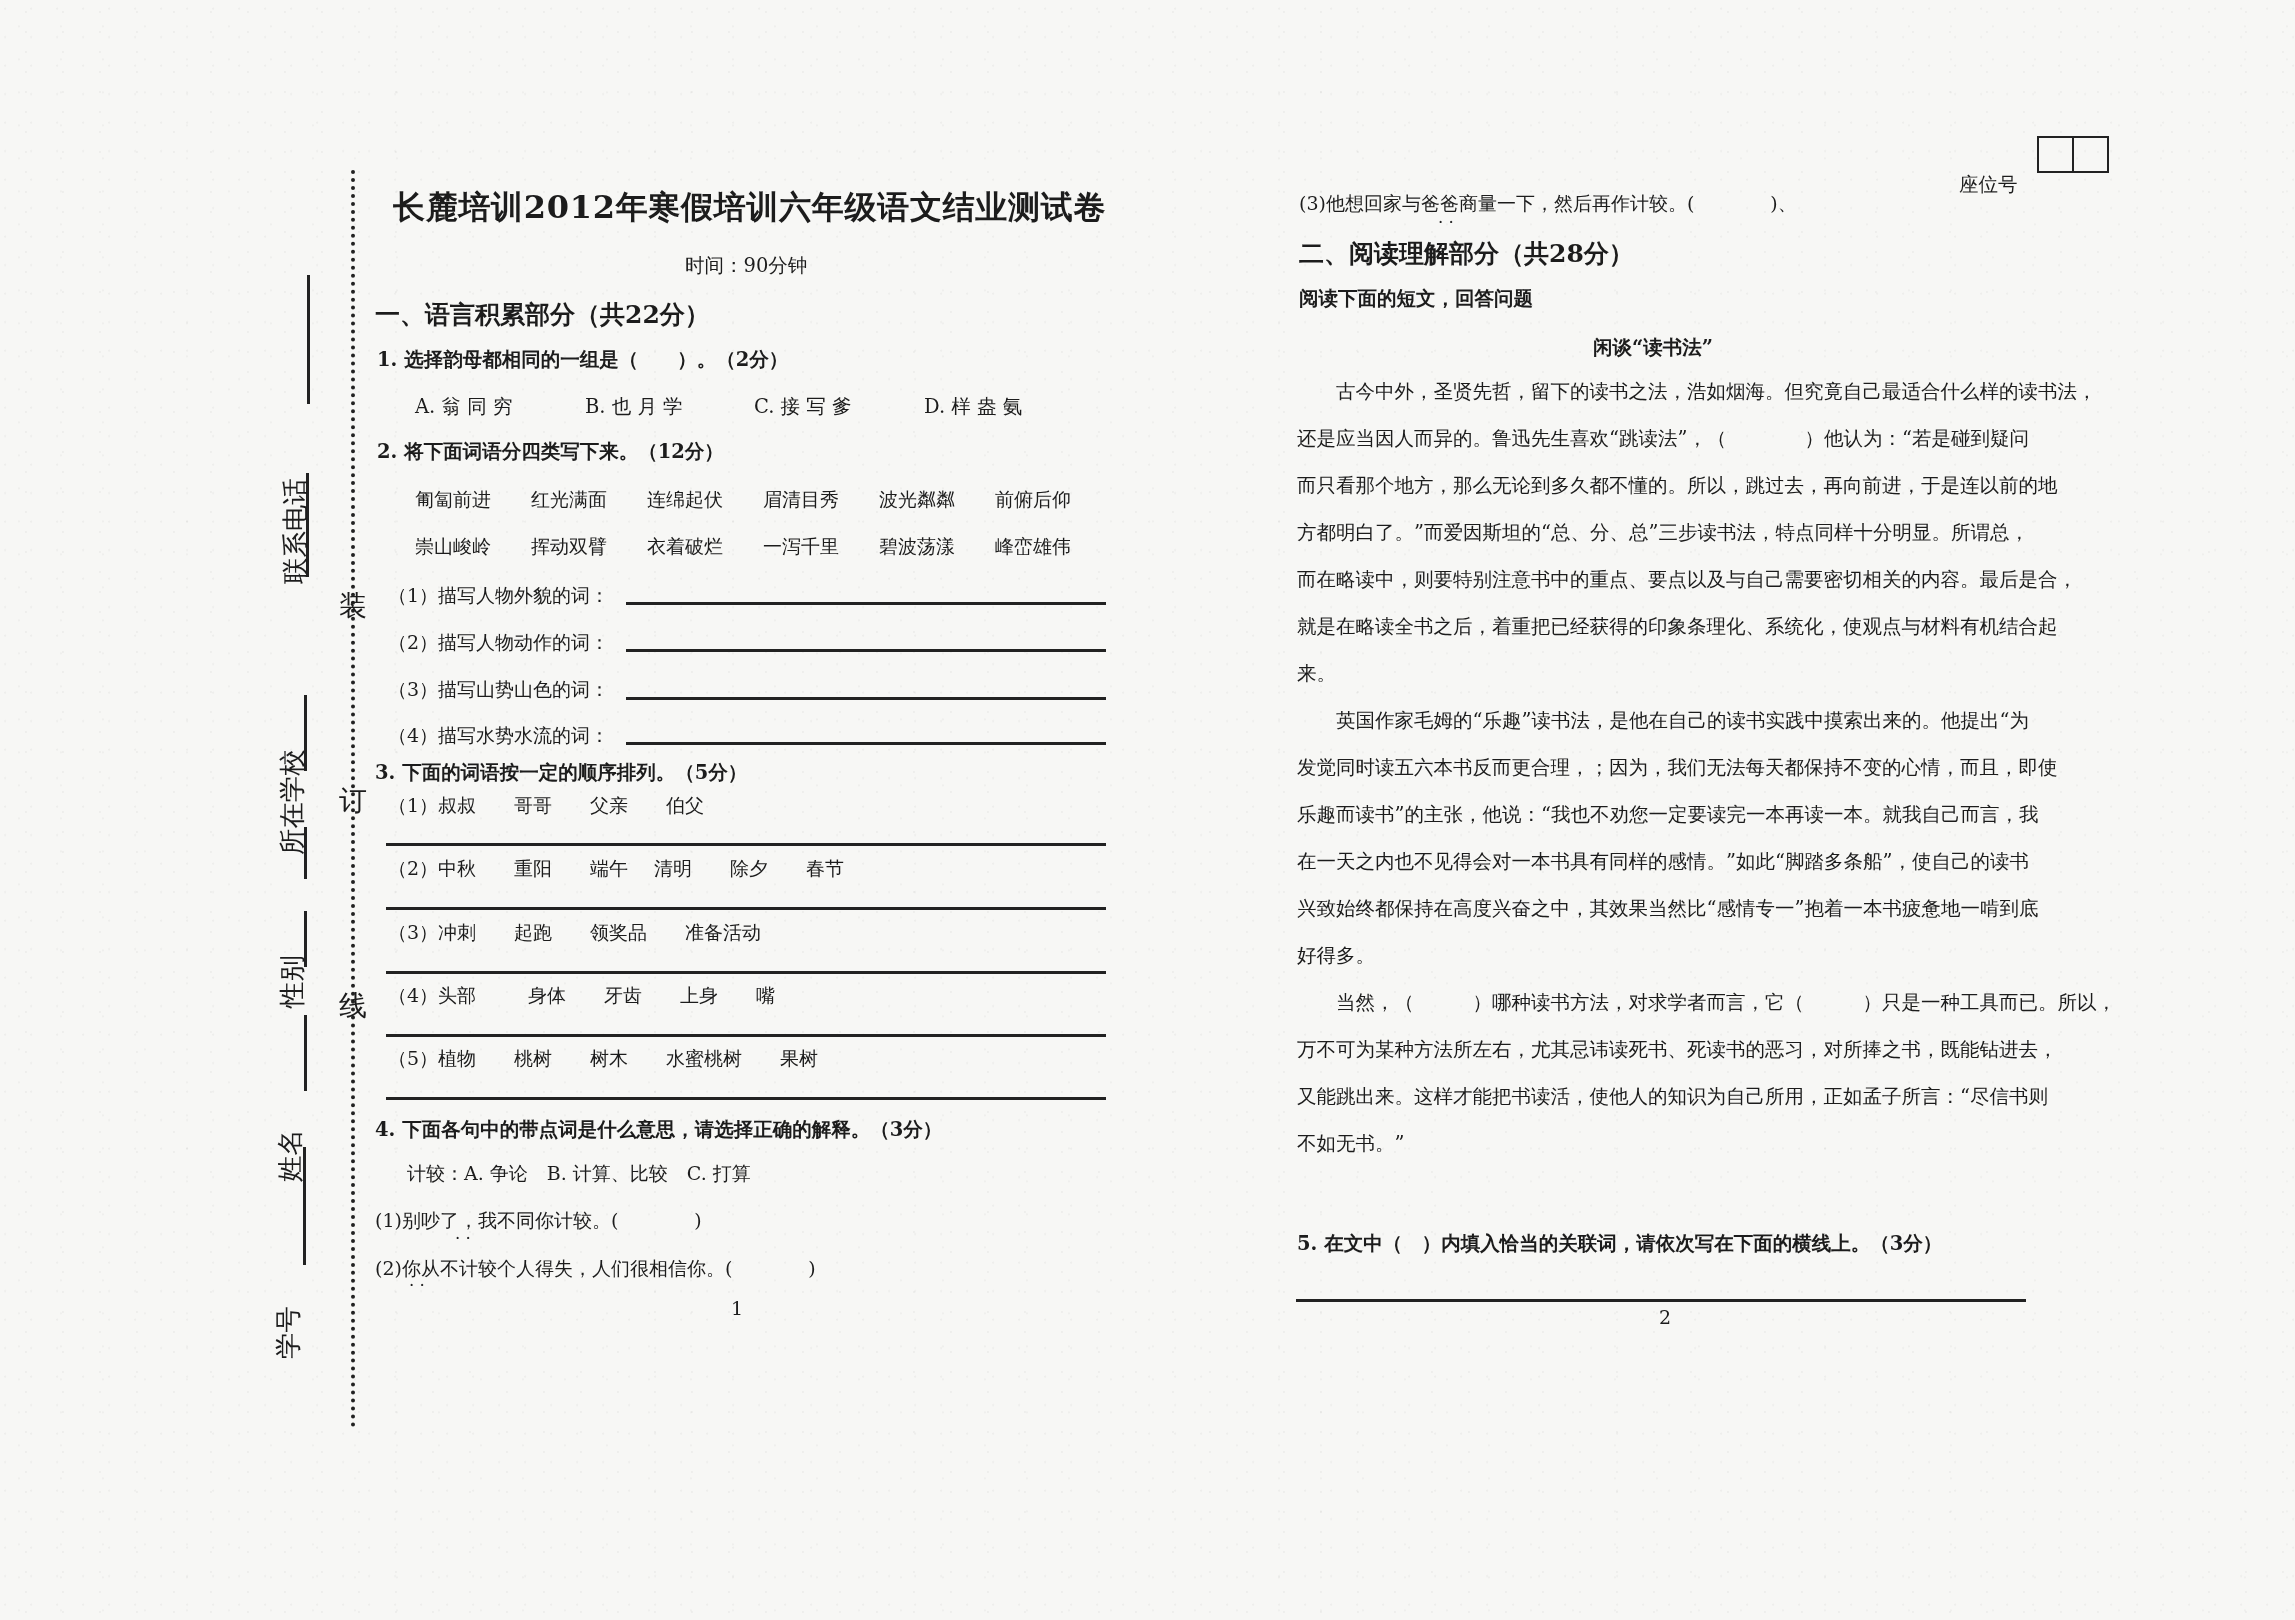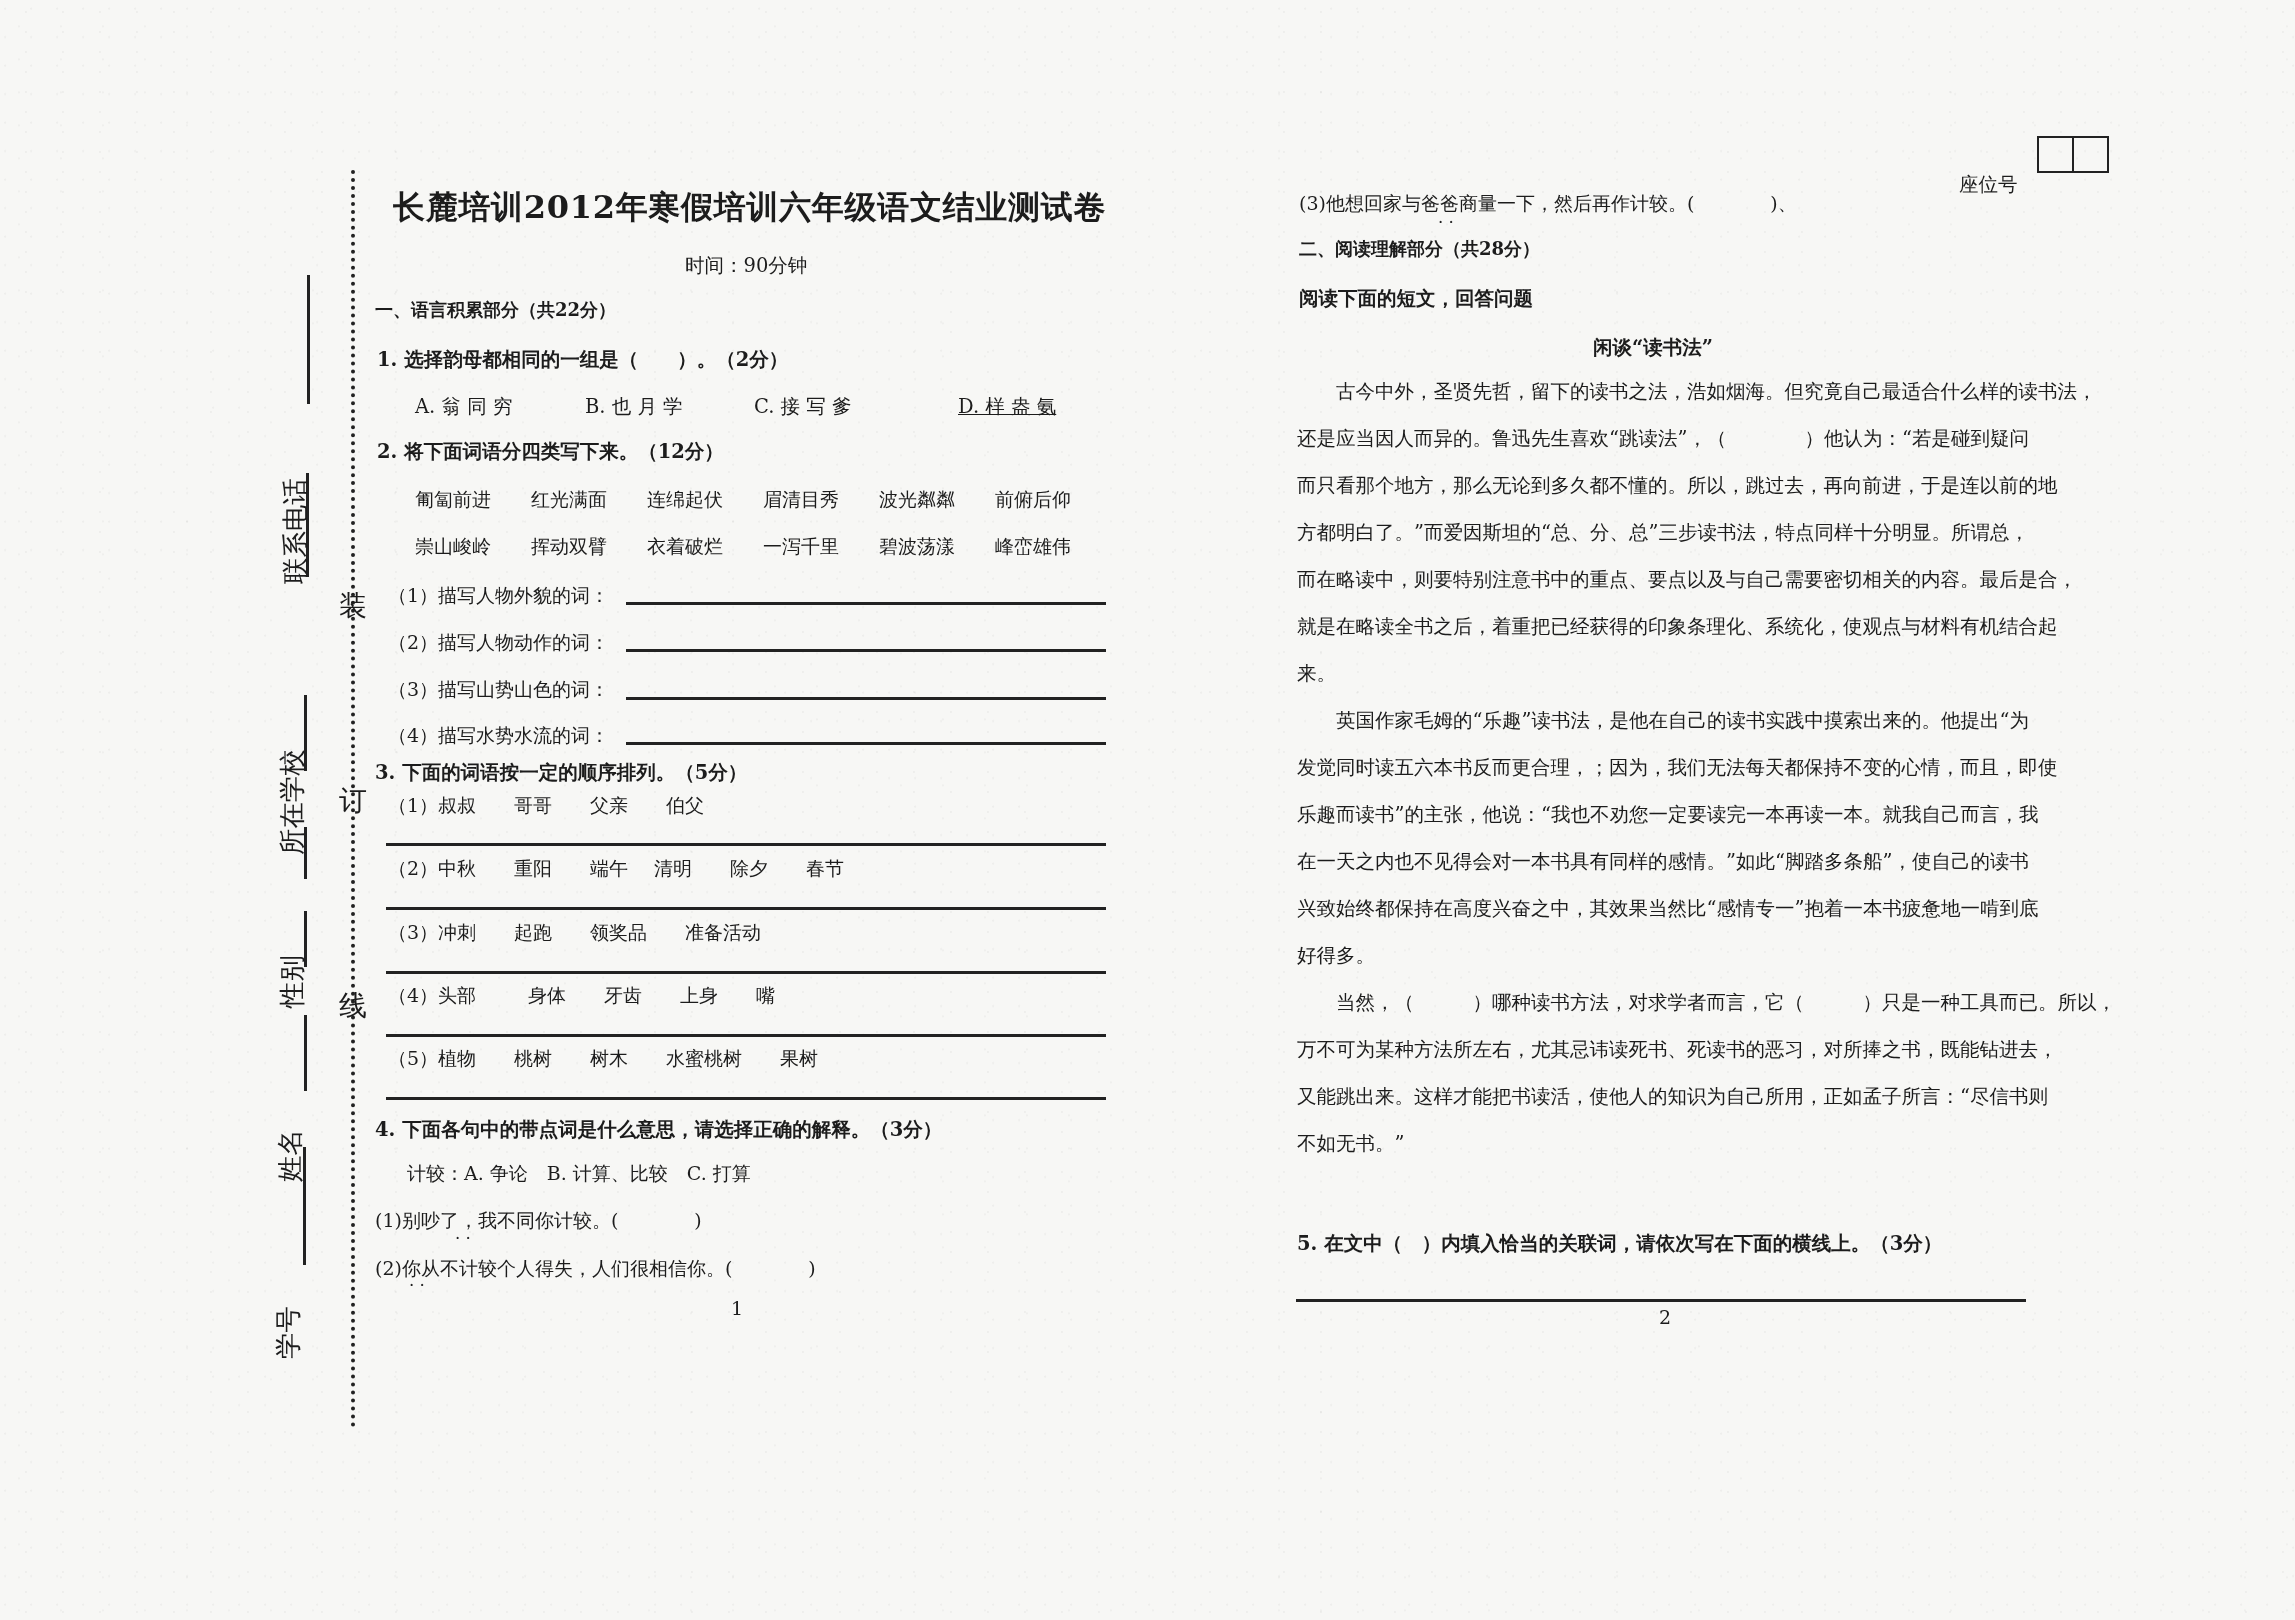--- a/index.html
+++ b/index.html
@@ -14,21 +14,21 @@
     position:absolute; inset:0; pointer-events:none;
     background-image:
       radial-gradient(circle at 20% 30%, rgba(0,0,0,0.04) 0 0.7px, transparent 1.4px),
       radial-gradient(circle at 70% 60%, rgba(0,0,0,0.035) 0 0.7px, transparent 1.4px),
       radial-gradient(circle at 45% 80%, rgba(0,0,0,0.03) 0 0.7px, transparent 1.4px);
     background-size: 26px 28.5px, 37px 20px, 42px 33px;
   }
   .title { font-size:32px; font-weight:bold; letter-spacing:0.7px; }
   .t28 { font-size:19.5px; }
   .t27 { font-size:19px; }
-  .t30b { font-size:18px; font-weight:bold;text-align:right; }
+  .t30b { font-size:25px; font-weight:bold;text-align:right; }
   .t28b { font-size:19.5px; font-weight:bold; }
   .line { position:absolute; height:2.8px; background:#222; }
   .vline { position:absolute; width:2.8px; background:#222; }
   .dotted { position:absolute; width:0; border-left:4.2px dotted #222; }
   .vtext {
     position:absolute; font-size:26.4px; transform:rotate(-90deg);
     transform-origin:left top; white-space:nowrap;
   }
   .bindchar { position:absolute; font-size:28px; }
   .para { font-size:19.5px; line-height:47px; }
@@ -64,21 +64,21 @@
 
 <div>
   <div class="abs title" style="left:393px; top:186px;">长麓培训2012年寒假培训六年级语文结业测试卷</div>
   <div class="abs t28" style="left:685px; top:252px;">时间：90分钟</div>
   <div class="abs t30b" style="left:375px; top:298px;">一、语言积累部分（共22分）</div>
 
   <div class="abs t28b" style="left:377px; top:346px;">1. 选择韵母都相同的一组是（　　）。（2分）</div>
   <div class="abs t28" style="left:415px; top:393px;">A. 翁 同 穷</div>
   <div class="abs t28" style="left:585px; top:393px;">B. 也 月 学</div>
   <div class="abs t28" style="left:754px; top:393px;">C. 接 写 爹</div>
-  <div class="abs t28" style="left:958px; top:393px;text-decoration:underline;">D. 样 盎 氨</div>
+  <div class="abs t28" style="left:924px; top:393px;">D. 样 盎 氨</div>
 
   <div class="abs t28b" style="left:377px; top:438px;">2. 将下面词语分四类写下来。（12分）</div>
   <div class="abs t27" style="left:415px; top:487px;">
     <span class="word">匍匐前进</span><span class="word">红光满面</span><span class="word">连绵起伏</span><span class="word">眉清目秀</span><span class="word">波光粼粼</span><span class="word">前俯后仰</span>
   </div>
   <div class="abs t27" style="left:415px; top:534px;">
     <span class="word">崇山峻岭</span><span class="word">挥动双臂</span><span class="word">衣着破烂</span><span class="word">一泻千里</span><span class="word">碧波荡漾</span><span class="word">峰峦雄伟</span>
   </div>
 
   <div class="abs t27" style="left:388px; top:583px;">（1）描写人物外貌的词：</div>

